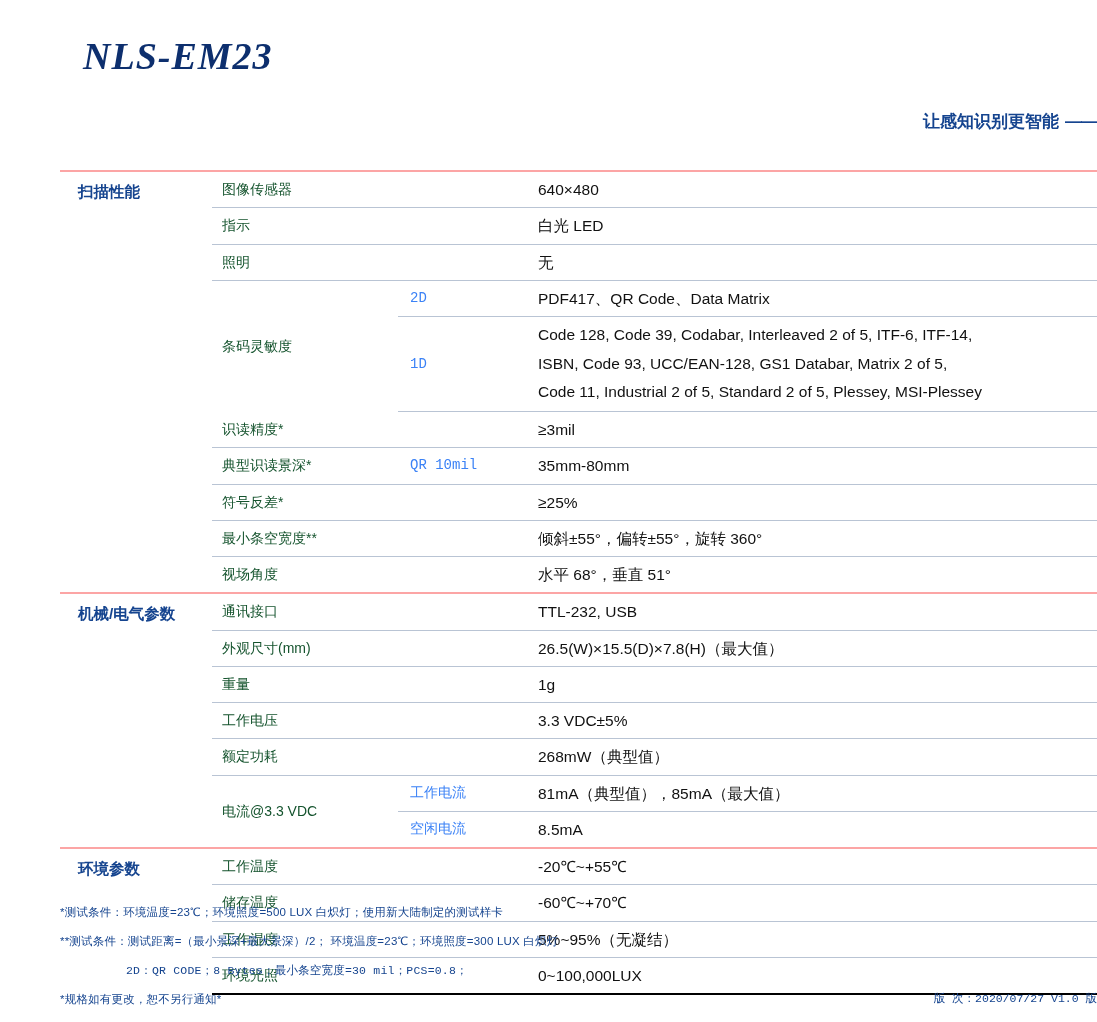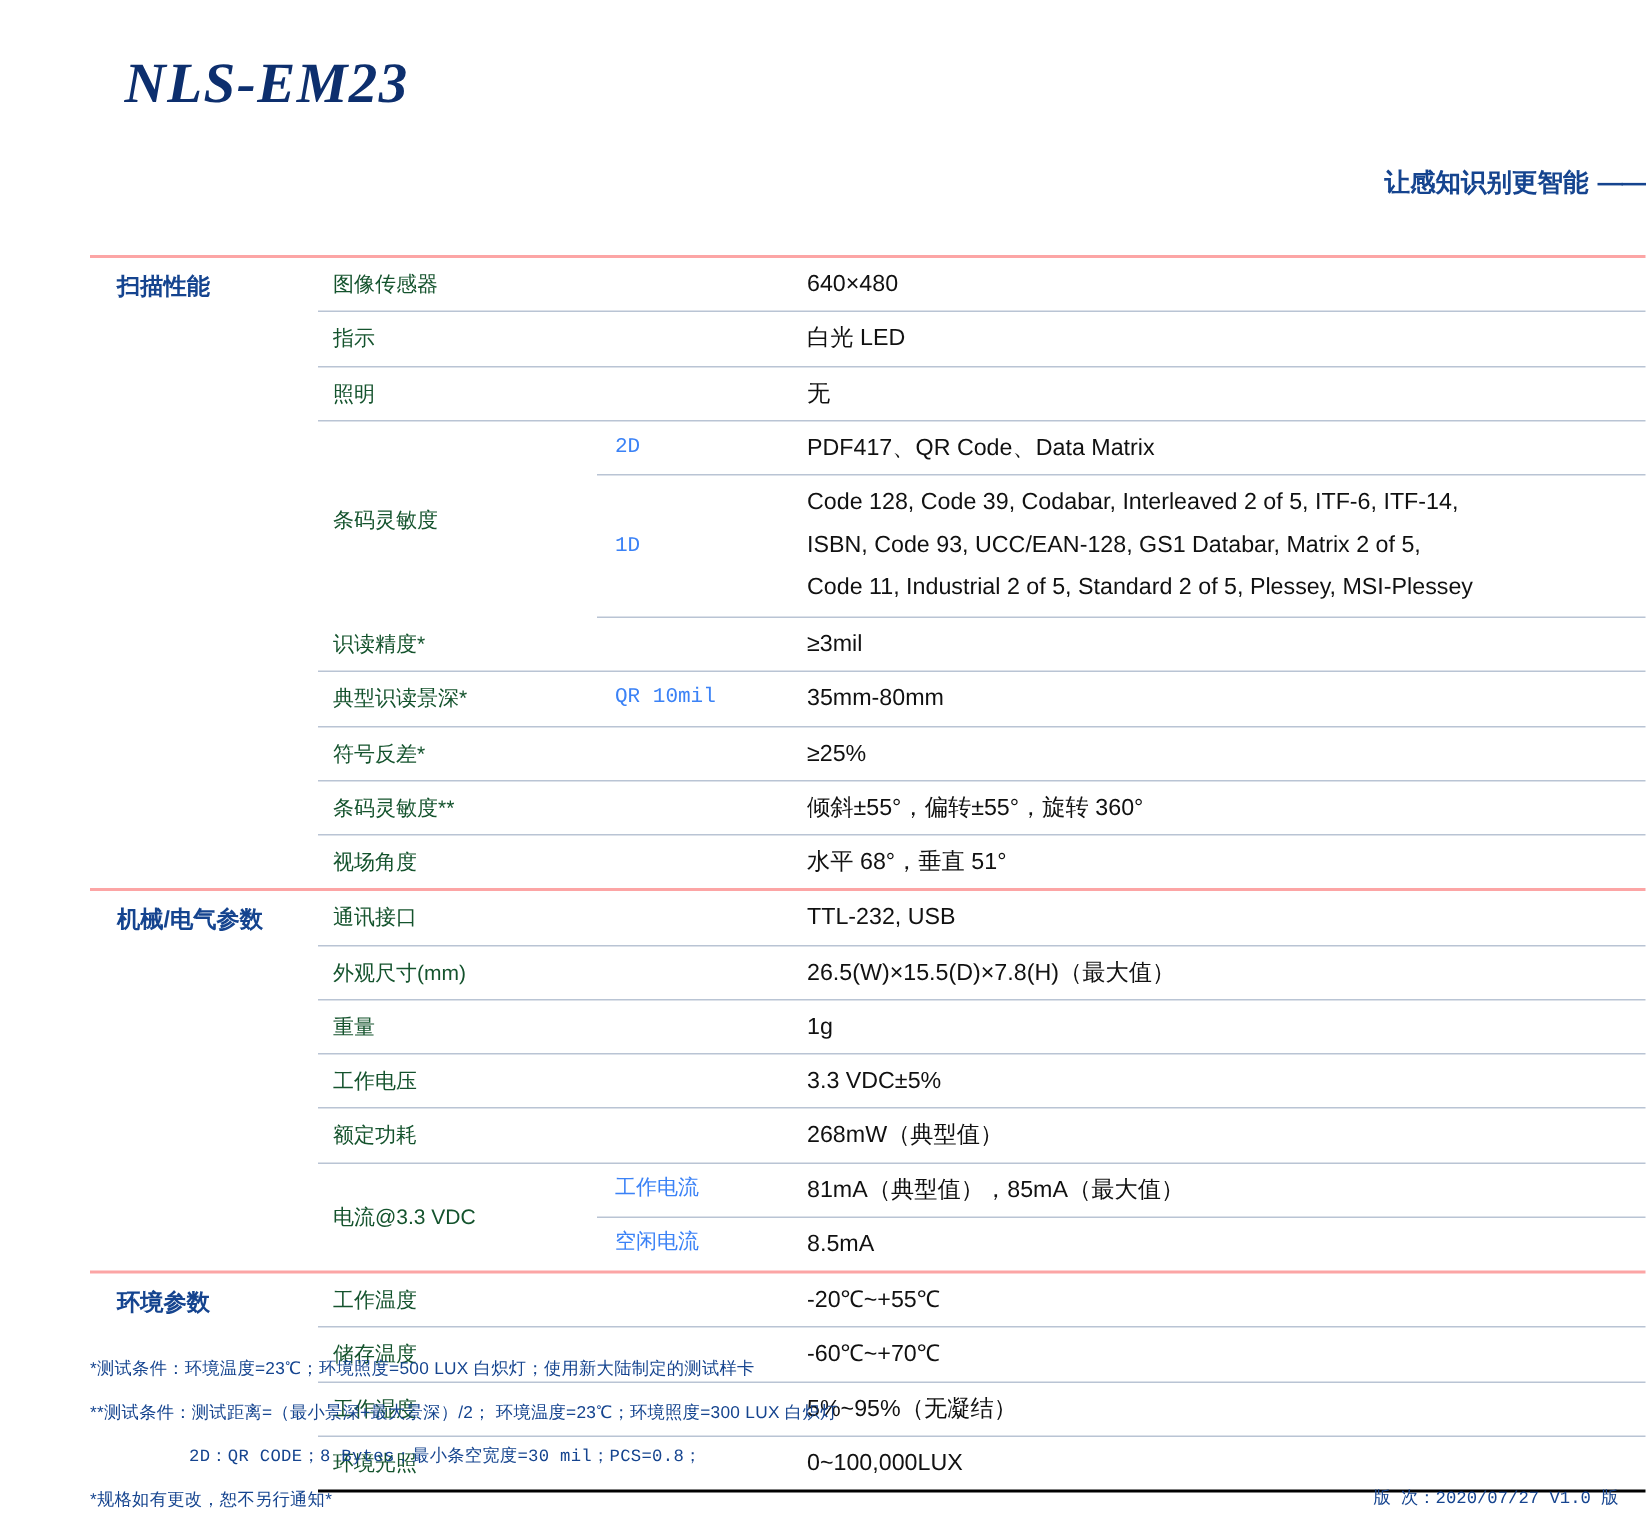--- a/index.html
+++ b/index.html
@@ -140,21 +140,21 @@
     letter-spacing: 0.2px;
   }
   .note.mono {
     font-family: "Liberation Mono", monospace;
     padding-left: 66px;
     font-size: 11.5px;
   }
   .note.last { margin-bottom: 0; }
   .version {
     position: absolute;
-    right: 18px;
+    right: 0;
     bottom: 2px;
     font-size: 11.5px;
     color: #15448f;
     font-family: "Liberation Mono", monospace;
     white-space: nowrap;
   }
   .footer-row {
     position: relative;
     height: 16px;
   }
@@ -218,21 +218,21 @@
         <td class="item">典型识读景深*</td>
         <td class="sub">QR 10mil</td>
         <td class="val">35mm-80mm</td>
       </tr>
       <tr>
         <td class="item">符号反差*</td>
         <td class="sub"></td>
         <td class="val">≥25%</td>
       </tr>
       <tr>
-        <td class="item">条码灵敏度**</td>
+        <td class="item">最小条空宽度**</td>
         <td class="sub"></td>
         <td class="val">倾斜±55°，偏转±55°，旋转 360°</td>
       </tr>
       <tr>
         <td class="item">视场角度</td>
         <td class="sub"></td>
         <td class="val">水平 68°，垂直 51°</td>
       </tr>
 
       <tr class="section-top">

